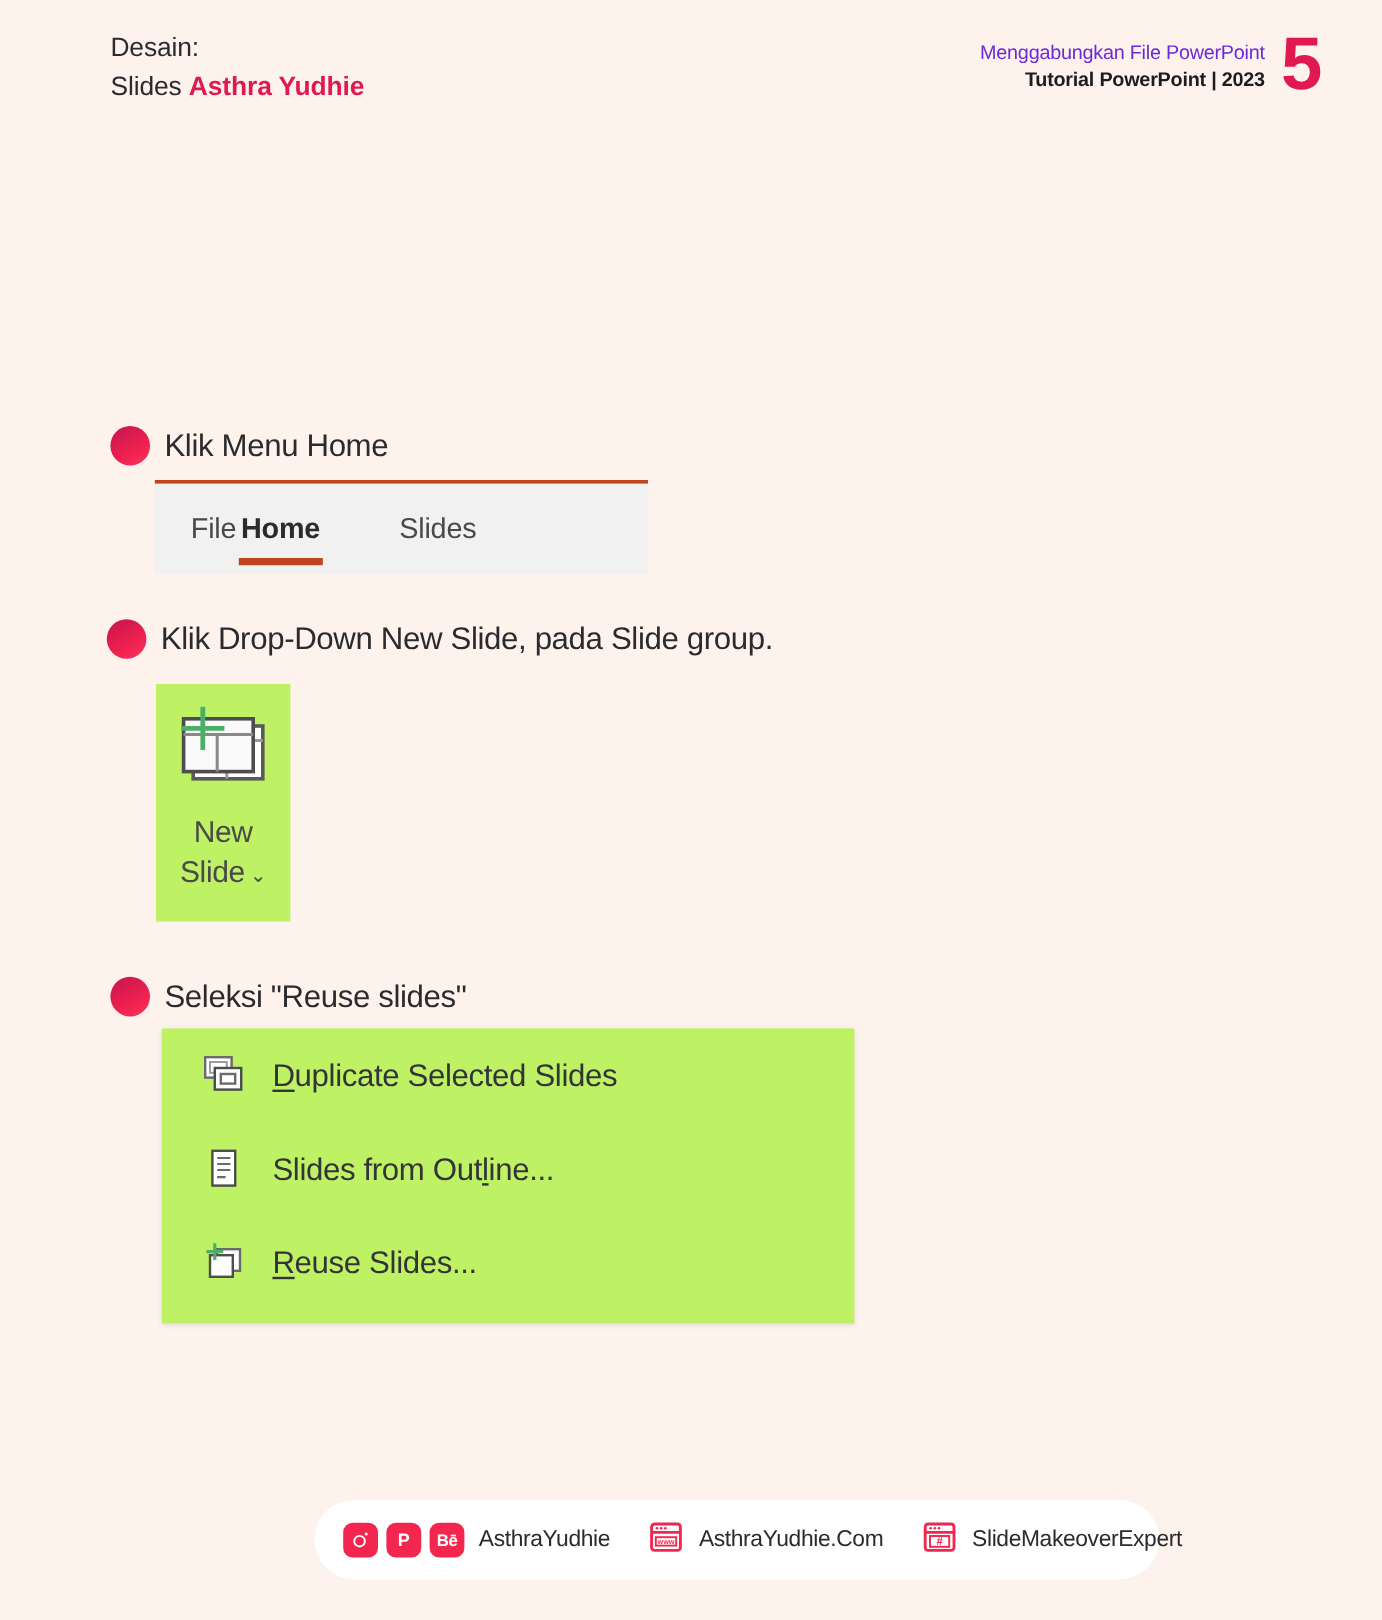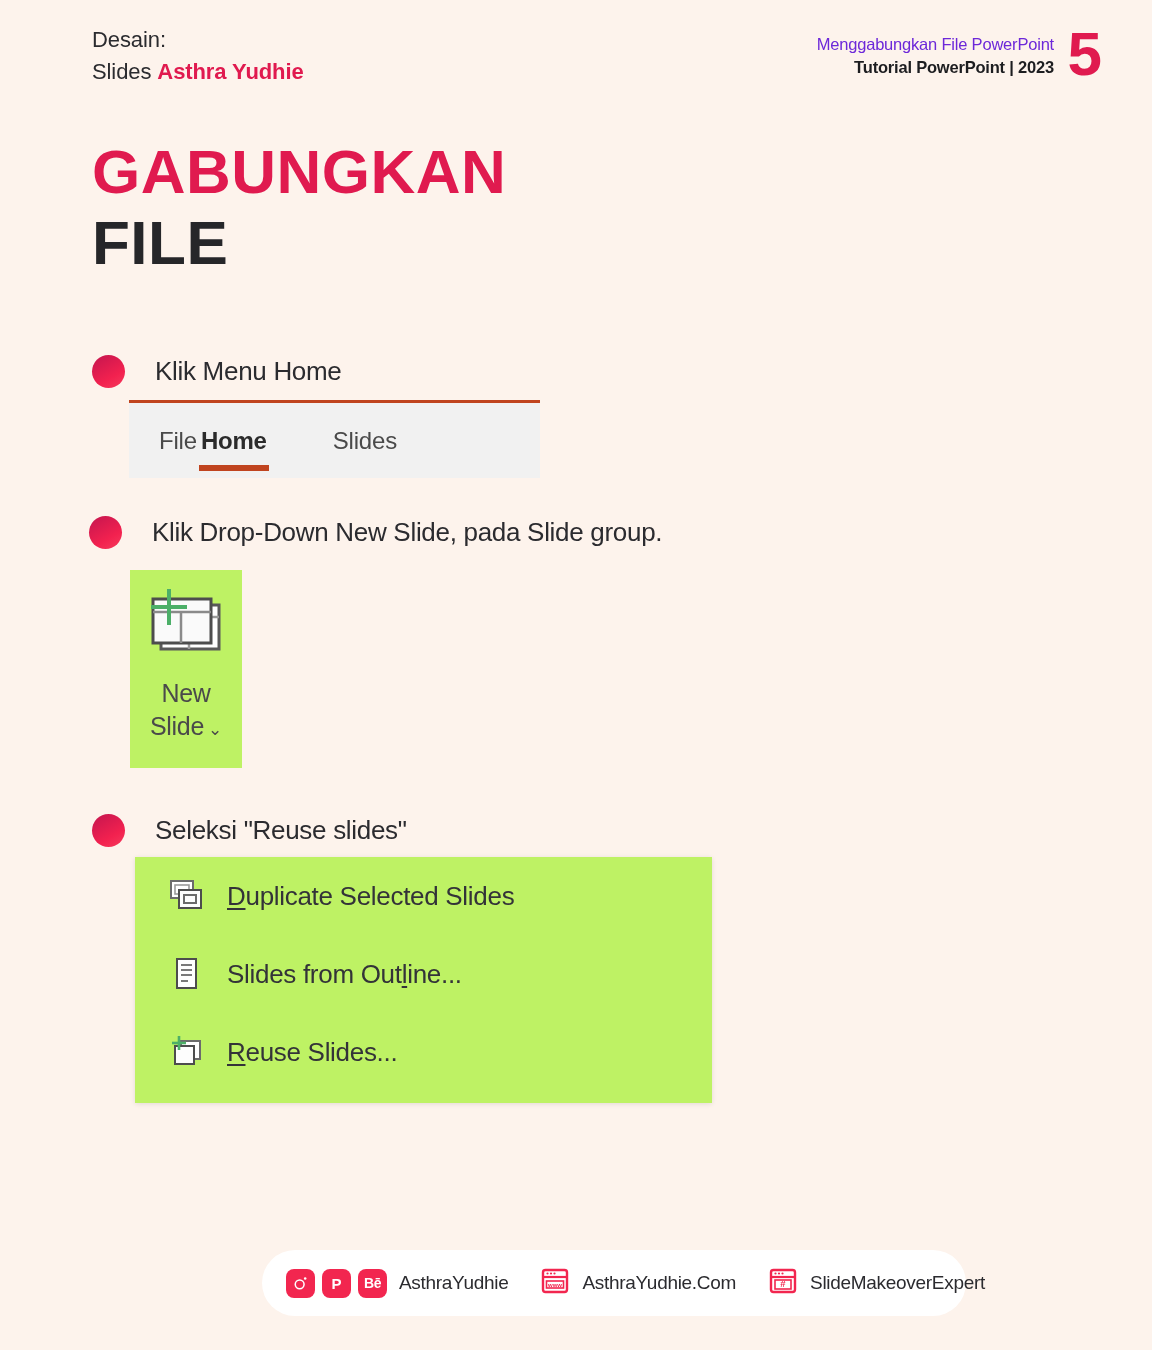--- a/index.html
+++ b/index.html
@@ -88,21 +88,21 @@
     color: #262629;
     letter-spacing: 0.5px;
     margin-top: 8px;
   }
 
   
   .step-head {
     position: absolute;
     display: flex;
     align-items: center;
-    gap: 30px;
+    gap: 12px;
   }
   .dot {
     width: 33px;
     height: 33px;
     border-radius: 50%;
     background: linear-gradient(150deg, #c4154f 0%, #f2214f 65%, #f63a5c 100%);
     flex: none;
   }
   .step-label {
     font-size: 26px;
@@ -244,24 +244,20 @@
     <span class="ln1">Desain:</span>
     <span class="ln2"><span>Slides </span><span class="accent">Asthra Yudhie</span></span>
   </div>
 
   <div class="hdr-right">
     <span class="r1">Menggabungkan File PowerPoint</span>
     <span class="r2">Tutorial PowerPoint | 2023</span>
   </div>
   <div class="page-num">5</div>
 
-  <div class="title">
-    <span class="t1">GABUNGKAN</span>
-    <span class="t2">FILE</span>
-  </div>
 
   <div class="step-head" id="step1-head">
     <span class="dot"></span>
     <span class="step-label">Klik Menu Home</span>
   </div>
 
   <div class="ribbon">
     <span class="ribbon-tab" id="ribbon-tab-file">File</span>
     <span class="ribbon-tab" id="ribbon-tab-home">
       <span>Home</span>

